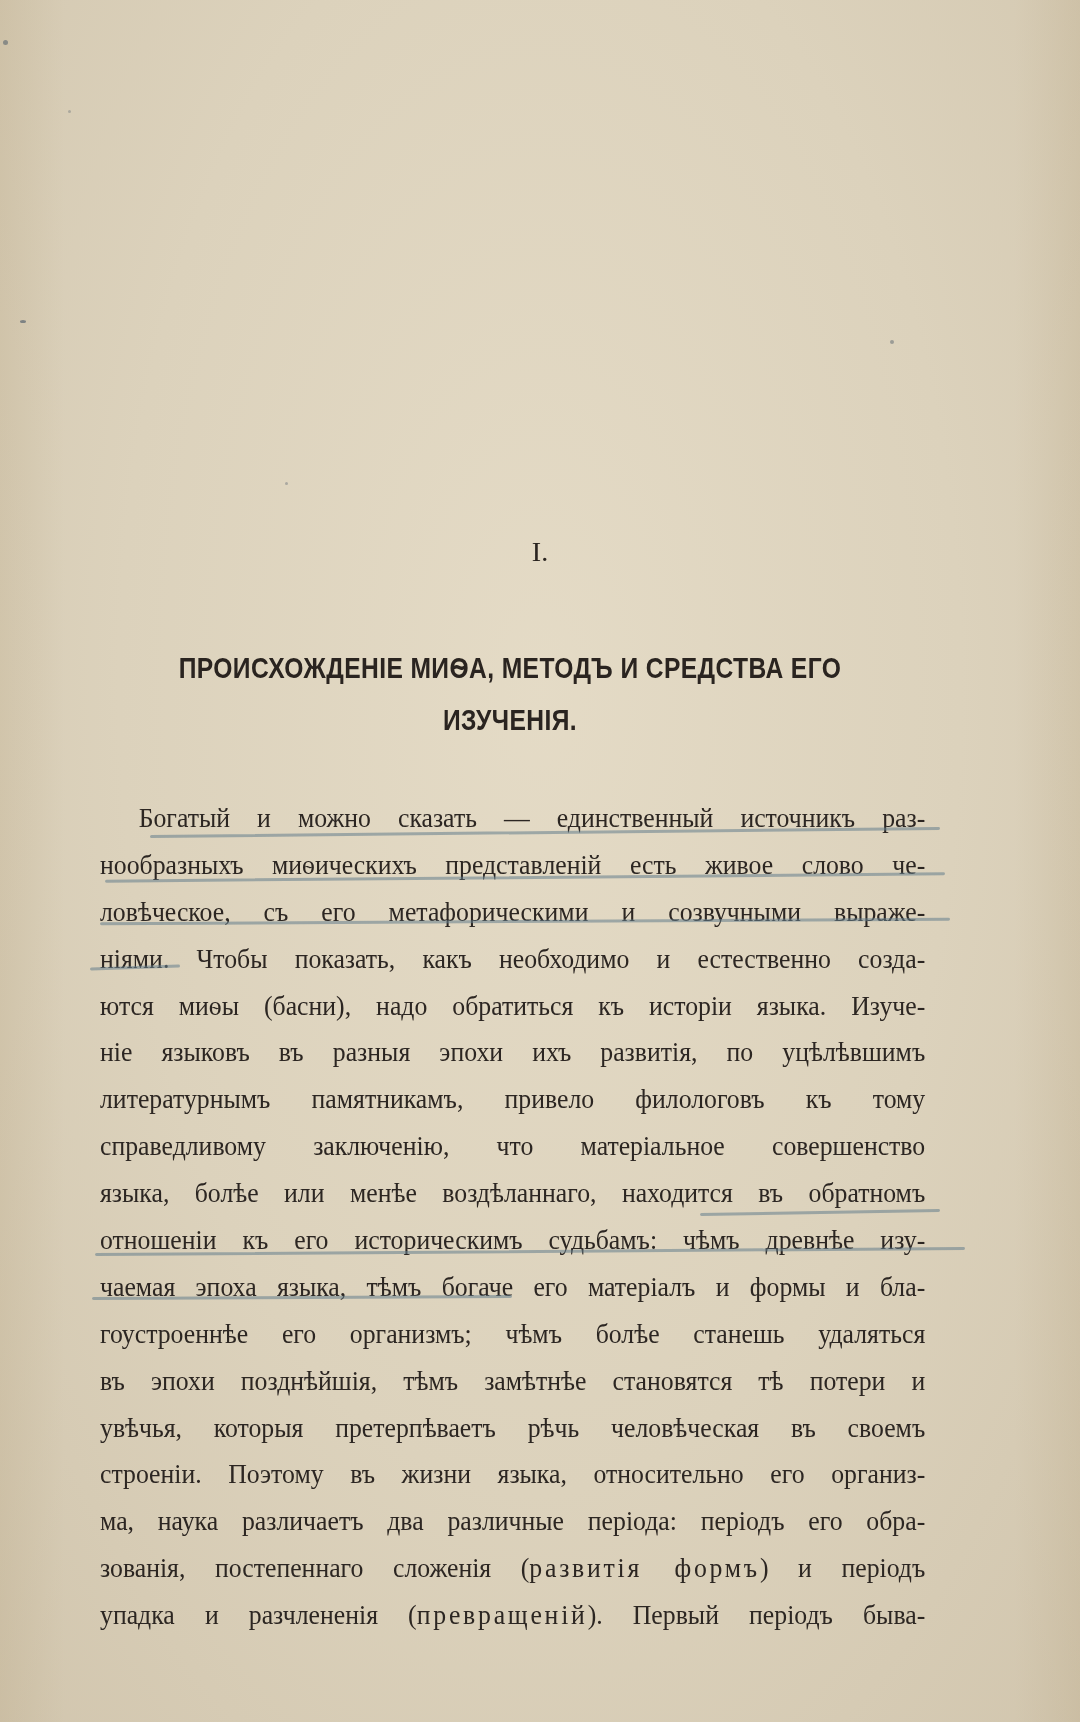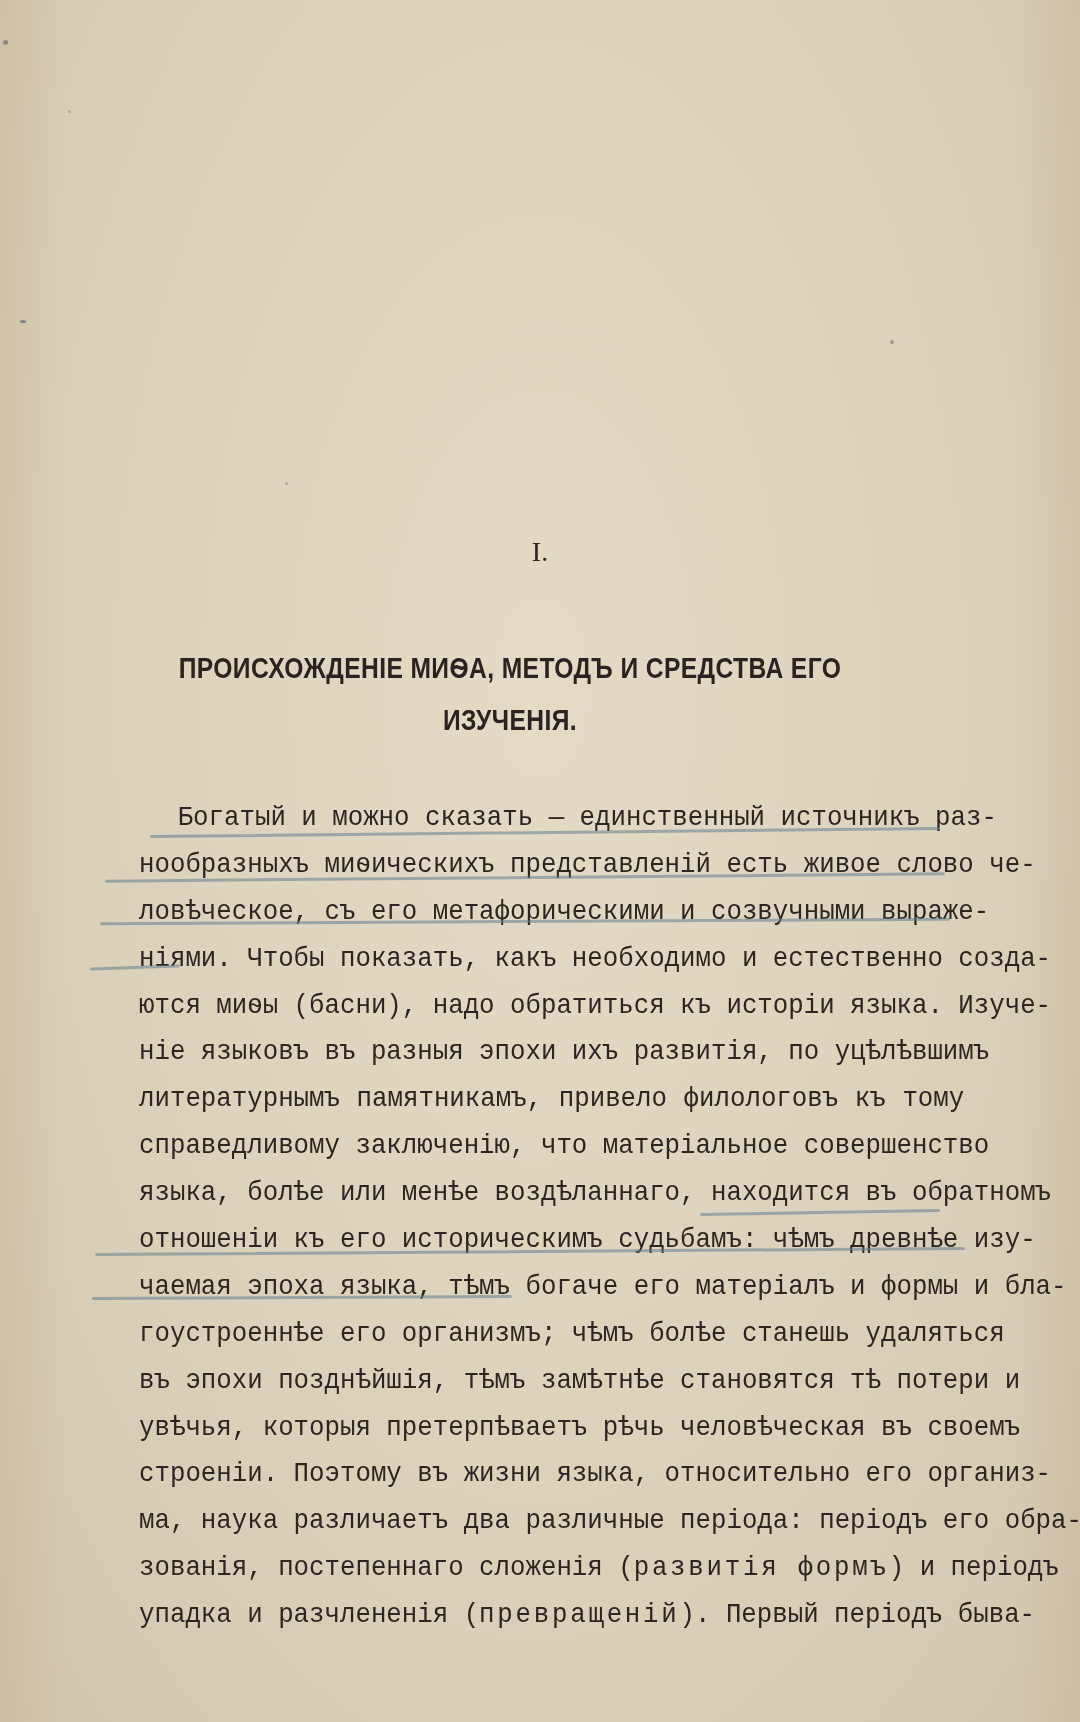--- a/index.html
+++ b/index.html
@@ -50,24 +50,23 @@
       color: #2a2420;
       transform: scaleX(0.82);
       transform-origin: center top;
       letter-spacing: 0.5px;
     }
     .body-text {
       position: absolute;
       left: 100px;
       width: 825px;
       top: 795px;
-      font-family: Liberation Mono, monospace;
+      font-family: Liberation Serif, serif;
       font-size: 28px;
       color: #2c2622;
-      margin-left: 39px;
     }
     .line {
       height: 46.9px;
       line-height: 46.9px;
       white-space: nowrap;
       text-align: justify;
       text-align-last: justify;
       transform: scaleX(0.92);
       transform-origin: left center;
       width: 897px;

